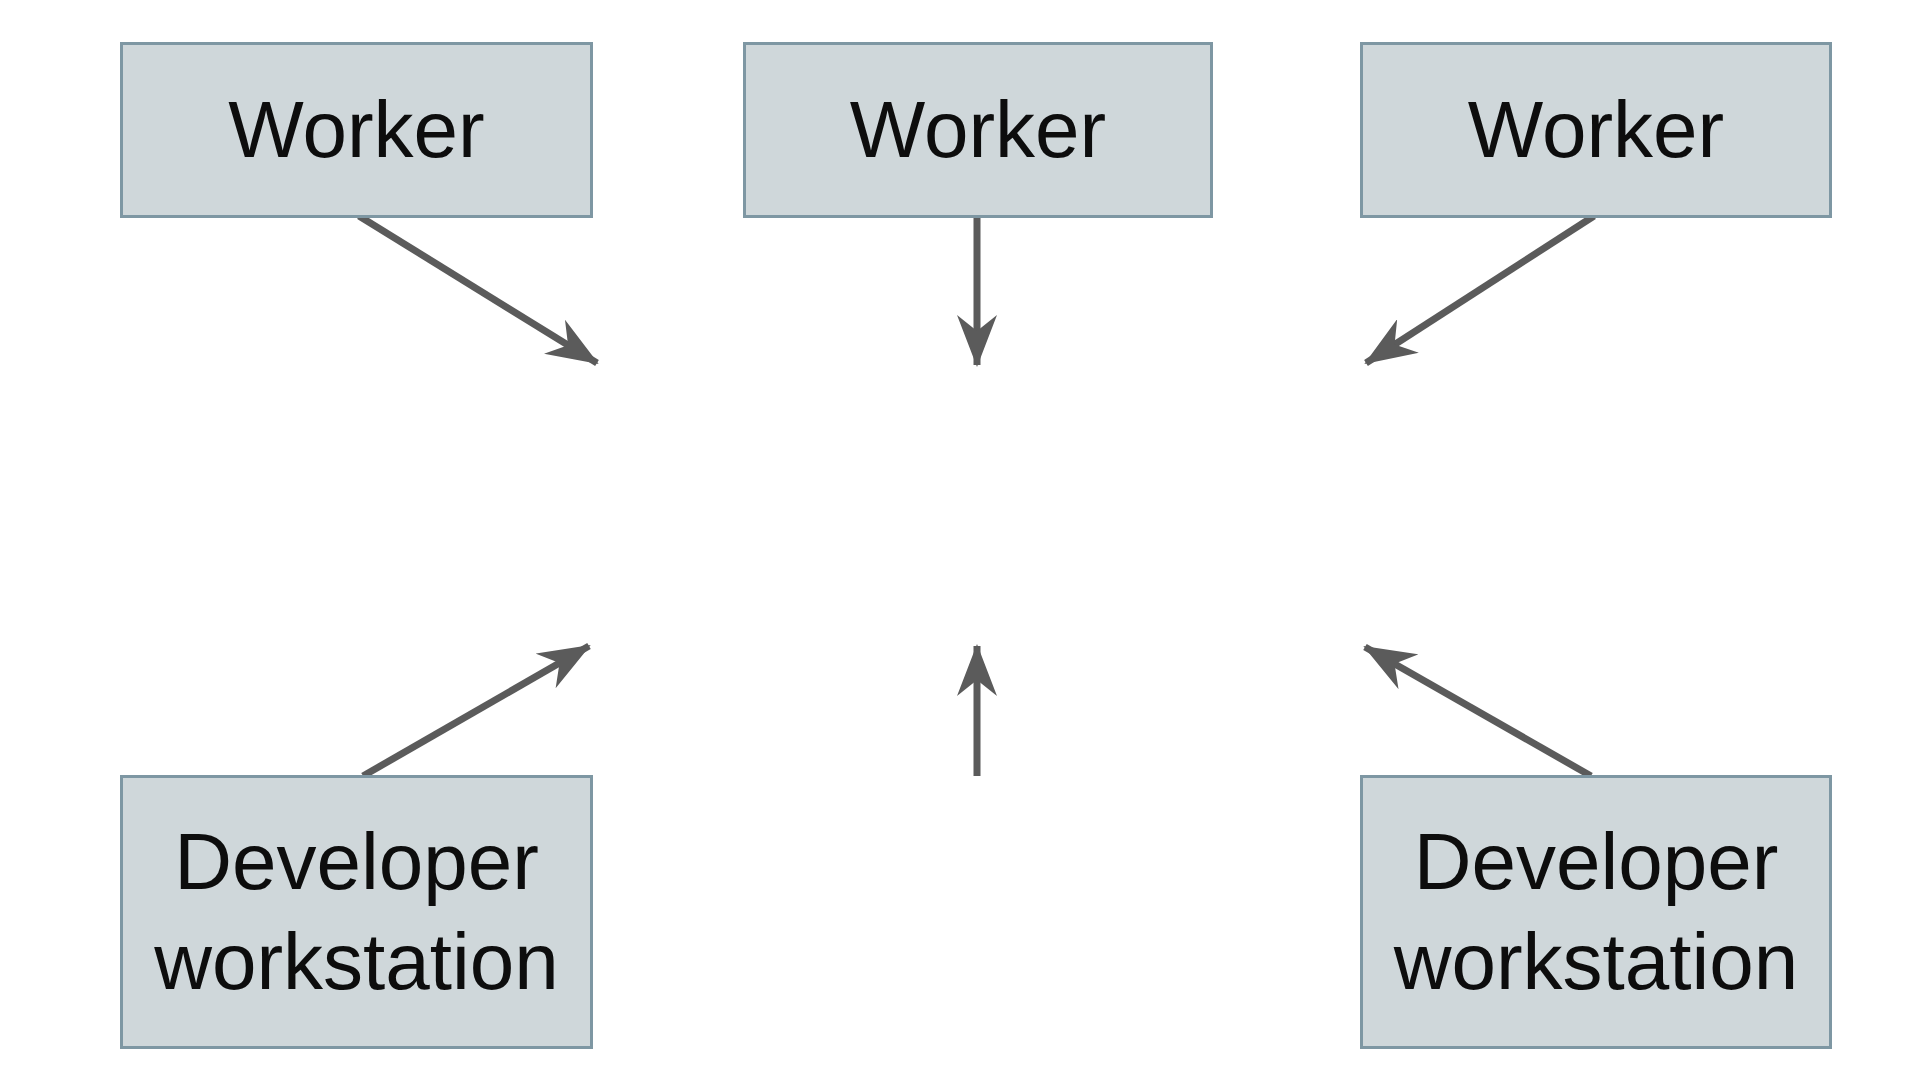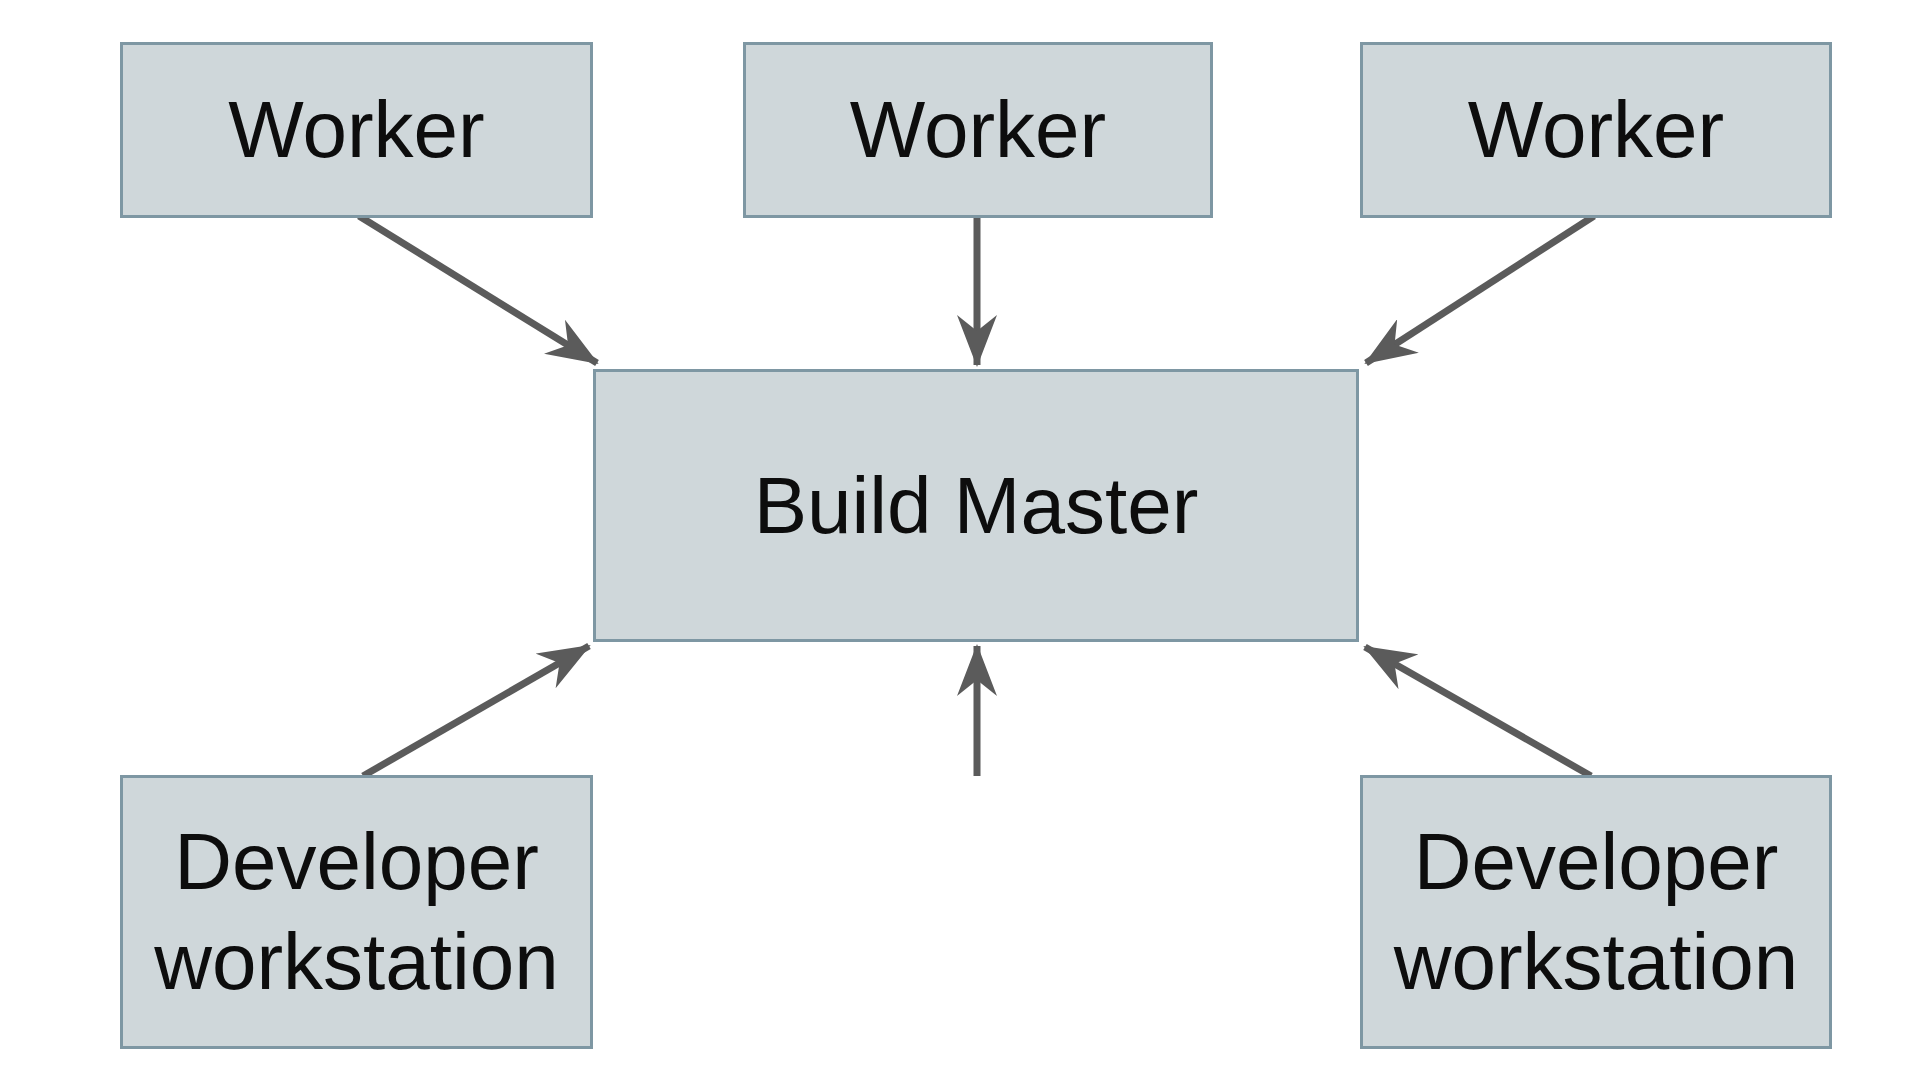--- a/index.html
+++ b/index.html
@@ -69,23 +69,20 @@
   </div>
 
   <div class="node node-worker-2">
     <span>Worker</span>
   </div>
 
   <div class="node node-worker-3">
     <span>Worker</span>
   </div>
 
-  <div class="node node-build-master">
-    <span>Build Master</span>
-  </div>
 
   <div class="node node-dev-left">
     <span>Developer workstation</span>
   </div>
 
 
   <div class="node node-dev-right">
     <span>Developer workstation</span>
   </div>
 

